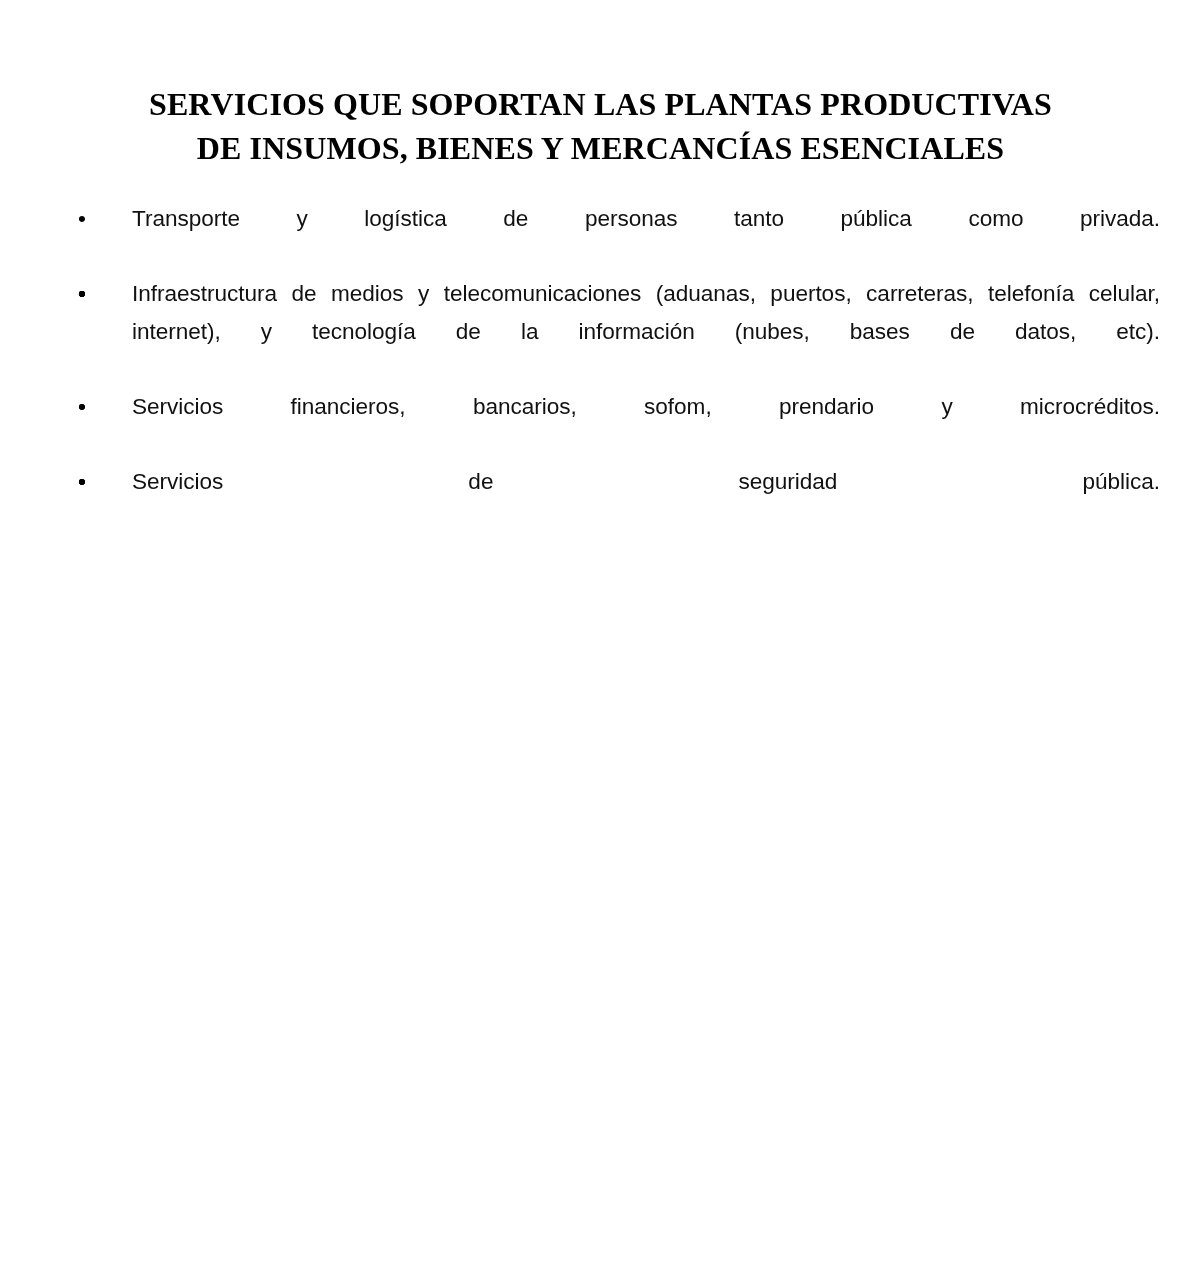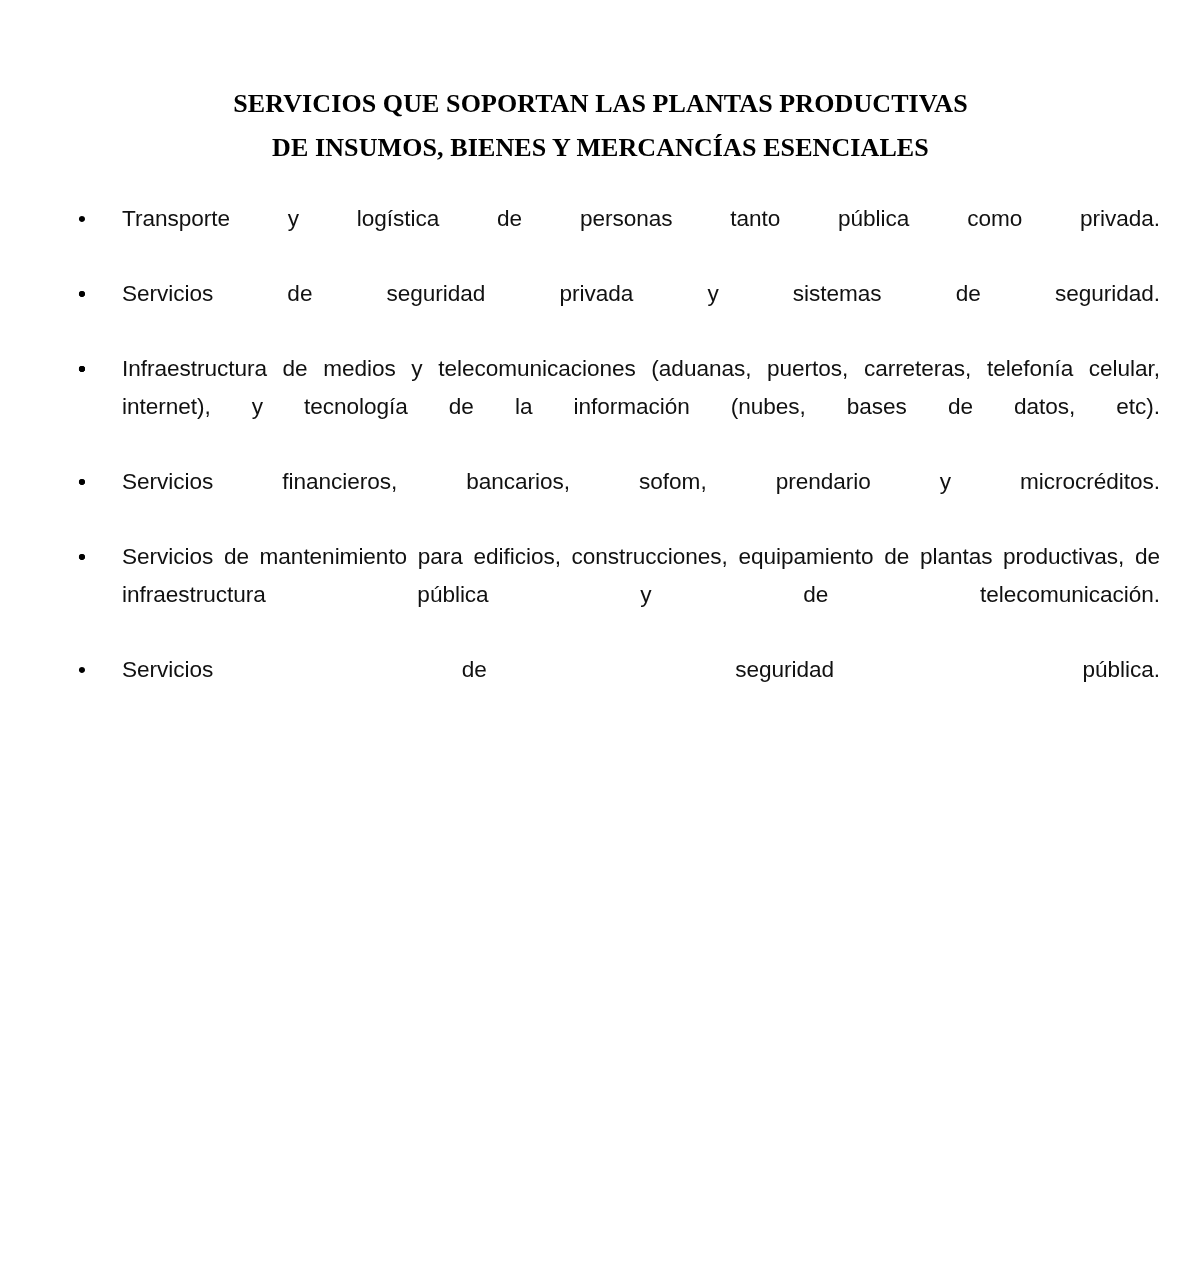--- a/index.html
+++ b/index.html
@@ -21,21 +21,21 @@
     height: 1281px;
     background: #ffffff;
     box-sizing: border-box;
     padding: 0;
   }
   .doc-title {
     margin: 0;
     padding: 82px 119px 0 120px;
     font-family: "Liberation Serif", serif;
     font-weight: bold;
-    font-size: 26px;
+    font-size: 32px;
     line-height: 44px;
     text-align: center;
     letter-spacing: 0.1px;
     color: #000000;
     white-space: pre-line;
   }
   .bullet-list {
     list-style: none;
     margin: 0;
     padding: 0;
@@ -61,20 +61,21 @@
     left: 78px;
     top: 0;
     width: 14px;
     line-height: 37.6px;
     font-size: 22.6px;
     text-align: left;
     color: #000000;
   }
   .bullet-item .bullet-text {
     display: block;
+    margin-left: 10px;
   }
   
   .bullet-item .bullet-text::after {
     content: "";
     display: inline-block;
     width: 100%;
   }
 </style>
 </head>
 <body>
@@ -87,21 +88,20 @@
   <ul class="bullet-list">
       <li class="bullet-item">
         <span class="bullet-dot">•</span>
         <span class="bullet-text">Transporte y logística de personas tanto pública como privada.</span>
       </li>
       <li class="bullet-item">
         <span class="bullet-dot">•</span>
       </li>
       <li class="bullet-item">
         <span class="bullet-dot">•</span>
-        <span class="bullet-text">Servicios de seguridad privada y sistemas de seguridad.</span>
       </li>
       <li class="bullet-item">
         <span class="bullet-dot">•</span>
       </li>
       <li class="bullet-item">
         <span class="bullet-dot">•</span>
       </li>
       <li class="bullet-item">
         <span class="bullet-dot">•</span>
         <span class="bullet-text">Infraestructura de medios y telecomunicaciones (aduanas, puertos, carreteras, telefonía celular, internet), y tecnología de la información (nubes, bases de datos, etc).</span>
@@ -111,21 +111,20 @@
       </li>
       <li class="bullet-item">
         <span class="bullet-dot">•</span>
         <span class="bullet-text">Servicios financieros, bancarios, sofom, prendario y microcréditos.</span>
       </li>
       <li class="bullet-item">
         <span class="bullet-dot">•</span>
       </li>
       <li class="bullet-item">
         <span class="bullet-dot">•</span>
-        <span class="bullet-text">Servicios de mantenimiento para edificios, construcciones, equipamiento de plantas productivas, de infraestructura pública y de telecomunicación.</span>
       </li>
       <li class="bullet-item">
         <span class="bullet-dot">•</span>
         <span class="bullet-text">Servicios de seguridad pública.</span>
       </li>
     </ul>
 
 </div>
 
 </body></html>

